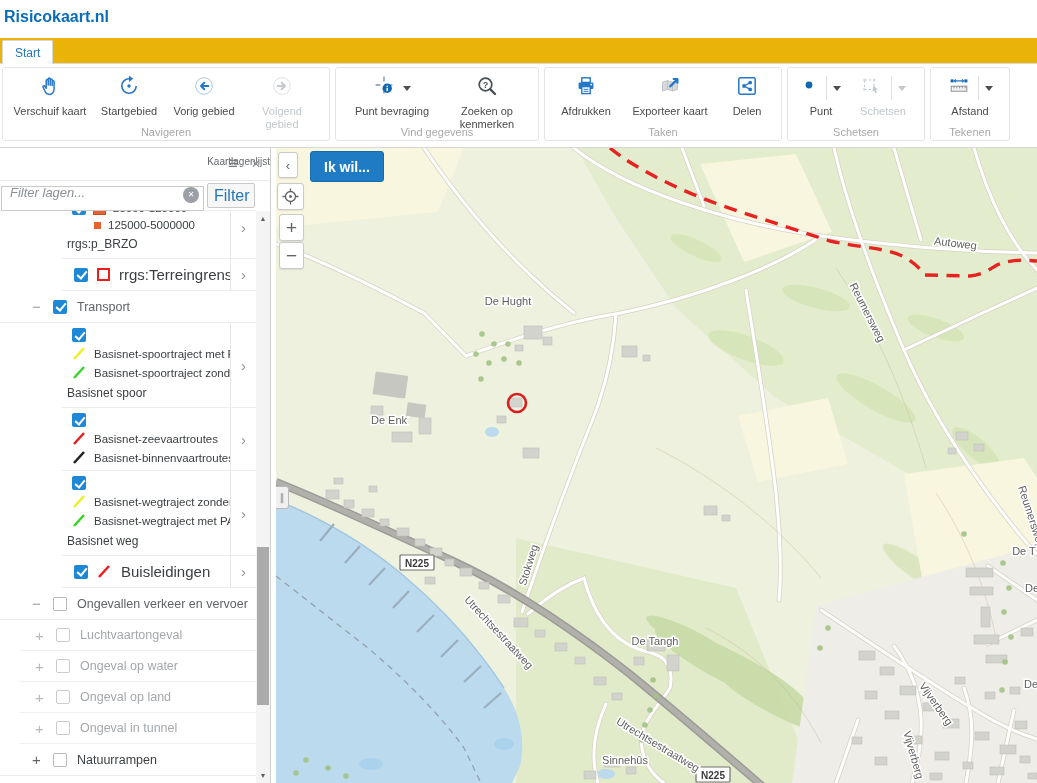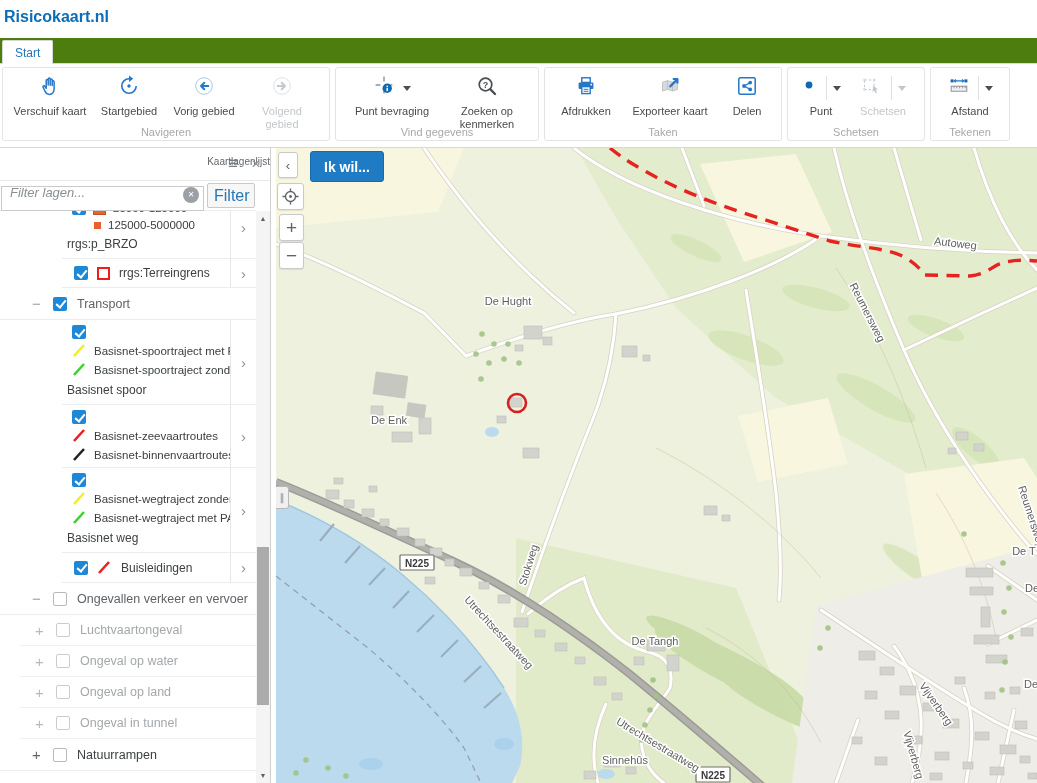--- a/index.html
+++ b/index.html
@@ -2,21 +2,21 @@
 <html><head>
 <meta charset="utf-8">
 <style>
   html,body{margin:0;padding:0;background:#fff;}
   .app{position:relative;width:1037px;height:783px;overflow:hidden;background:#fff;
        font-family:"Liberation Sans",sans-serif;-webkit-font-smoothing:antialiased;}
   
   .site-header{position:absolute;left:0;top:0;right:0;height:38px;background:#fff;}
   .brand{position:absolute;left:4px;top:8px;font-size:16px;font-weight:bold;color:#0a6db8;cursor:pointer;}
   
-  .tab-bar{position:absolute;left:0;top:38px;right:0;height:26px;background:#4d7c0f;border-bottom:1px solid #d8d8d8;box-sizing:border-box;}
+  .tab-bar{position:absolute;left:0;top:38px;right:0;height:26px;background:#eab308;border-bottom:1px solid #d8d8d8;box-sizing:border-box;}
   .tab{position:absolute;left:2px;top:2px;height:24px;background:#fff;border:1px solid #d8d8d8;border-bottom:none;
        padding:0 12px;font-size:12px;color:#2577b5;line-height:24px;border-radius:2px 2px 0 0;cursor:pointer;}
   
   .toolbar{position:absolute;left:0;top:64px;right:0;height:84px;background:#fff;border-bottom:1px solid #d8d8d8;
            box-sizing:border-box;display:flex;align-items:flex-start;gap:5px;padding:3px 0 0 2px;}
   .tgroup{position:relative;border:1px solid #e4e4e4;border-radius:3px;height:74px;display:flex;align-items:flex-start;padding:5px 6px 0 6px;box-sizing:border-box;}
   .tgroup .caption{position:absolute;bottom:2px;left:0;right:0;text-align:center;font-size:11px;color:#a8a8a8;}
   .tbtn{display:flex;flex-direction:column;align-items:center;cursor:pointer;padding:0 4px;}
   .tbtn .icrow{height:30px;display:flex;align-items:center;}
   .tbtn .lbl{font-size:11px;color:#4a4a4a;text-align:center;line-height:1.15;margin-top:2px;max-width:86px;}
@@ -45,21 +45,21 @@
   
   .sb-scroll{position:absolute;top:63px;right:0;width:14px;bottom:0;background:#f4f4f4;}
   .scr-btn{position:absolute;left:0;width:14px;height:15px;font-size:7px;color:#606060;text-align:center;line-height:15px;cursor:pointer;}
   .scr-up{top:0;} .scr-down{bottom:0;}
   .scr-thumb{position:absolute;left:1px;width:12px;top:336px;height:158px;background:#ababab;cursor:pointer;}
   
   .litem{display:flex;border-bottom:1px solid #ececec;background:#fff;margin-left:62px;}
   .li-main{flex:1;padding:3px 0;min-width:0;}
   .li-chev{width:25px;border-left:1px solid #e6e6e6;display:flex;align-items:center;justify-content:center;
            color:#919191;font-size:15px;cursor:pointer;flex:none;}
-  .lrow{display:flex;align-items:center;gap:9px;padding:4px 0 4px 12px;font-size:12px;color:#3c4043;white-space:nowrap;overflow:hidden;}
+  .lrow{display:flex;align-items:center;gap:9px;padding:4px 0 4px 12px;font-size:15px;color:#3c4043;white-space:nowrap;overflow:hidden;}
   .lrow.legend{padding:2px 0 2px 10px;gap:7px;font-size:11.5px;}
   .lrow.legend.indent{padding-left:28px;}
   .li-name{padding:4px 0 4px 5px;font-size:12px;color:#3c4043;}
   .cb{width:14px;height:14px;border-radius:2px;flex:none;cursor:pointer;box-sizing:border-box;}
   .cb.on{background:#1e87d6;position:relative;}
   .cb.on::after{content:"";position:absolute;left:4.5px;top:1.5px;width:4px;height:8px;border:solid #fff;border-width:0 2px 2px 0;transform:rotate(40deg);}
   .cb.off{background:#fff;border:1px solid #b9b9b9;}
   .cb.off.dim{border-color:#c9cdd0;}
   .sw{flex:none;}
   .sw-square{width:13px;height:13px;background:#e8622d;border:1px solid #c84f20;box-sizing:border-box;}

